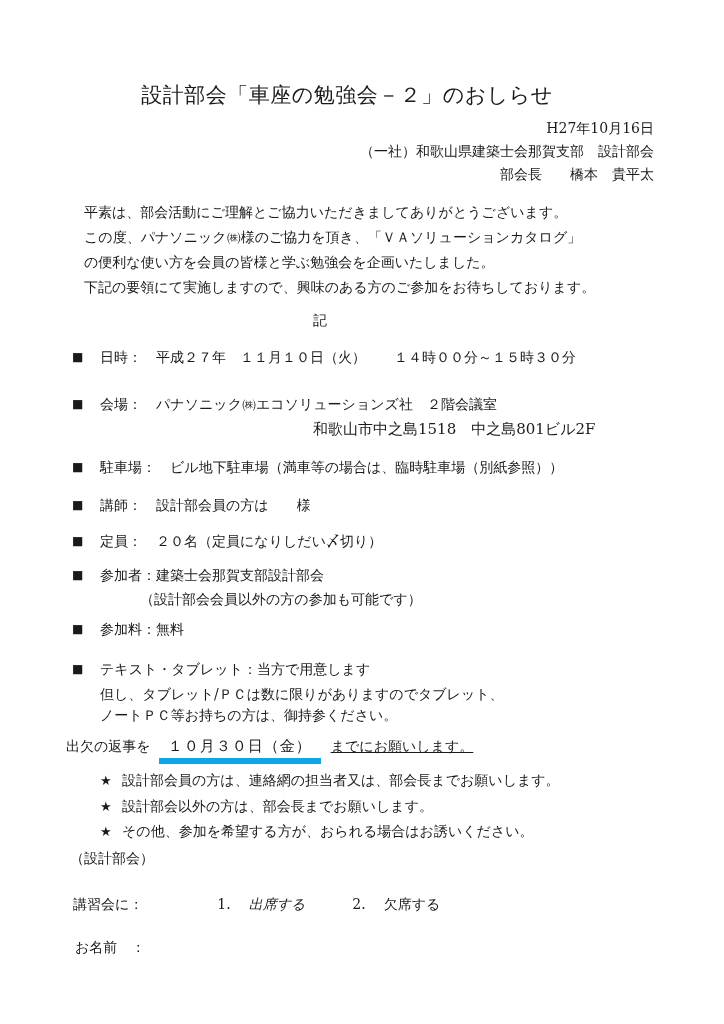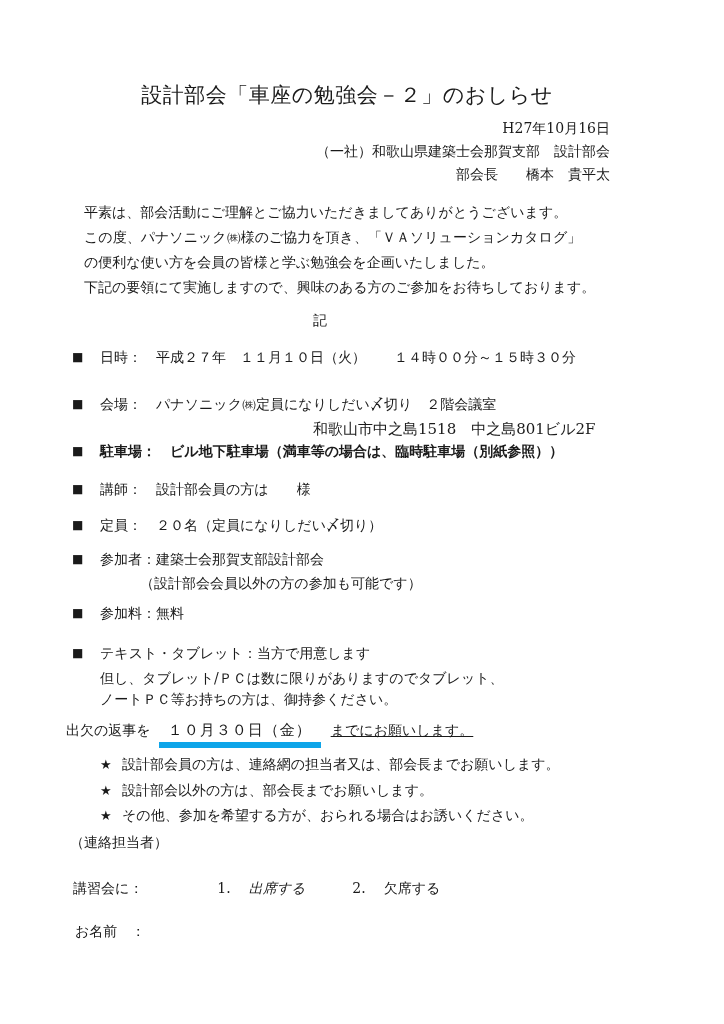--- a/index.html
+++ b/index.html
@@ -23,37 +23,38 @@
     text-align: center;
     font-size: 21px; font-weight: 400;
     letter-spacing: 0.5px;
     line-height: 26px;
   }
   .header-block {
     width: 610px;
     margin-top: 9px;
     text-align: right;
     line-height: 23px;
+    margin-left: 44px;
   }
   .intro {
     margin: 14px 0 0 84px;
     line-height: 25px;
   }
   .ki {
     width: 640px;
     margin-top: 8px;
     text-align: center;
     line-height: 25px;
   }
   .item { margin-left: 72px; line-height: 21px; }
   .sq { display: inline-block; width: 28px; font-size: 12px; vertical-align: 1px; }
   #row-datetime     { margin-top: 14px; }
   #row-venue        { margin-top: 26px; }
   #venue-addr       { margin: 5px 0 0 313px; font-size: 15px; line-height: 18px; }
-  #row-parking      { margin-top: 3px; font-weight: bold; }
+  #row-parking      { margin-top: 19px; }
   #row-lecturer     { margin-top: 17px; }
   #row-capacity     { margin-top: 15px; }
   #row-participants { margin-top: 13px; }
   #participants-note{ margin: 3px 0 0 140px; line-height: 20px; }
   #row-fee          { margin-top: 10px; }
   #row-materials    { margin-top: 19px; }
   #materials-note-1 { margin: 4px 0 0 100px; line-height: 21px; }
   #materials-note-2 { margin: 0 0 0 100px; line-height: 21px; }
   #reply-line { margin: 9px 0 0 66px; line-height: 22px; }
   .deadline {
@@ -98,21 +99,21 @@
     <div>下記の要領にて実施しますので、興味のある方のご参加をお待ちしております。</div>
   </div>
 
   <div class="ki">記</div>
 
   <div class="item" id="row-datetime">
     <span class="sq">■</span><span>日時：　平成２７年　１１月１０日（火）　　１４時００分～１５時３０分</span>
   </div>
 
   <div class="item" id="row-venue">
-    <span class="sq">■</span><span>会場：　パナソニック㈱定員になりしだい〆切り　２階会議室</span>
+    <span class="sq">■</span><span>会場：　パナソニック㈱エコソリューションズ社　２階会議室</span>
   </div>
   <div id="venue-addr">和歌山市中之島1518　中之島801ビル2F</div>
 
   <div class="item" id="row-parking">
     <span class="sq">■</span><span>駐車場：　ビル地下駐車場（満車等の場合は、臨時駐車場（別紙参照））</span>
   </div>
 
   <div class="item" id="row-lecturer">
     <span class="sq">■</span><span>講師：　設計部会員の方は　　様</span>
   </div>
@@ -143,21 +144,21 @@
   <div class="star-row" id="star-0">
     <span class="star">★</span><span>設計部会員の方は、連絡網の担当者又は、部会長までお願いします。</span>
   </div>
   <div class="star-row" id="star-1">
     <span class="star">★</span><span>設計部会以外の方は、部会長までお願いします。</span>
   </div>
   <div class="star-row" id="star-2">
     <span class="star">★</span><span>その他、参加を希望する方が、おられる場合はお誘いください。</span>
   </div>
 
-  <div id="contact-line">（連絡担当者）</div>
+  <div id="contact-line">（設計部会）</div>
 
   <div id="lecture-row">
     <span>講習会に：</span><span class="optnum-1">1.</span><span class="optlbl-1">出席する</span><span class="optnum-2">2.</span><span class="optlbl-2">欠席する</span>
   </div>
 
   <div id="name-row">お名前　：</div>
 
 </div>
 
 </body></html>

